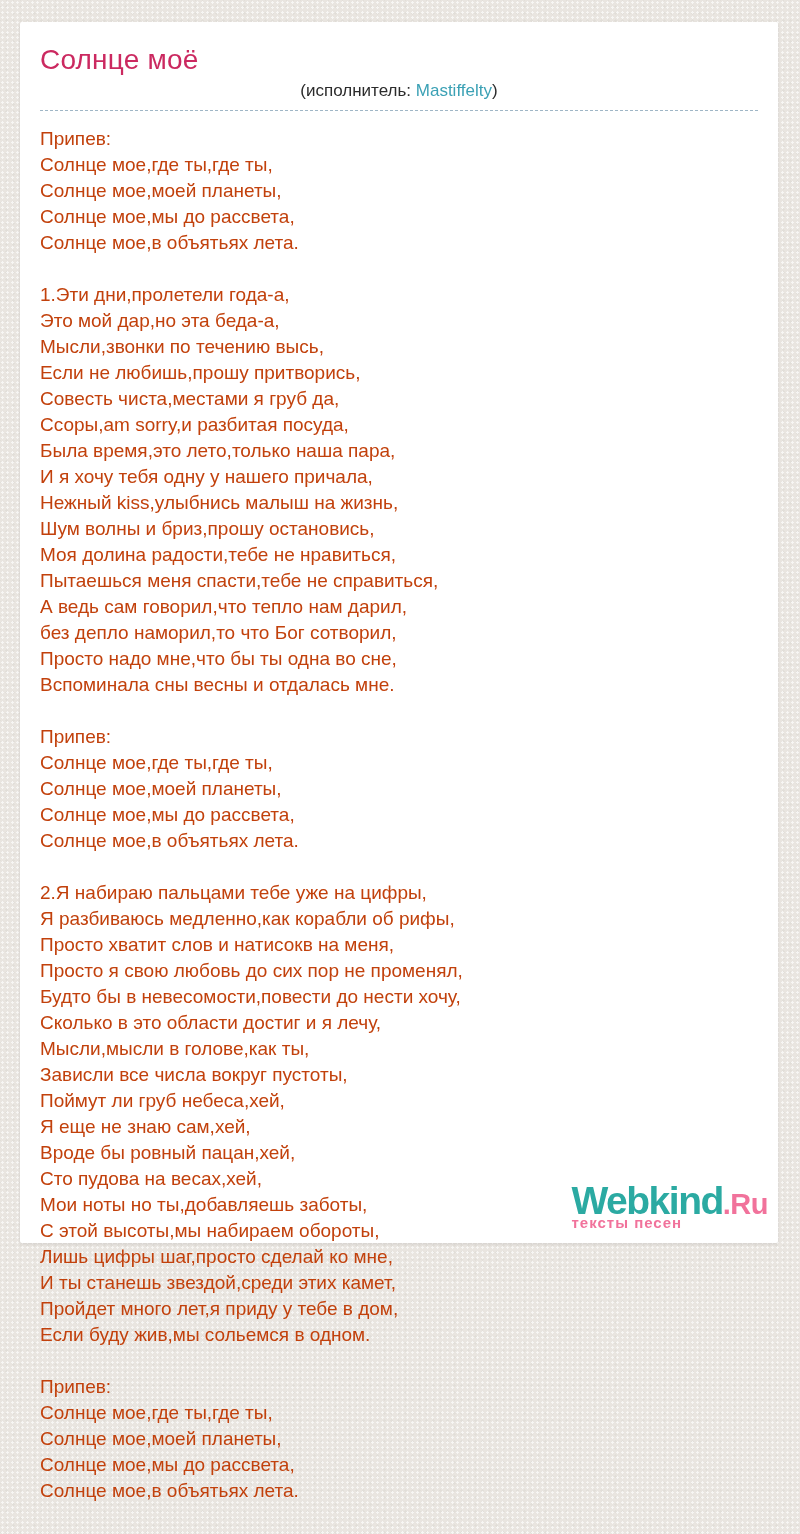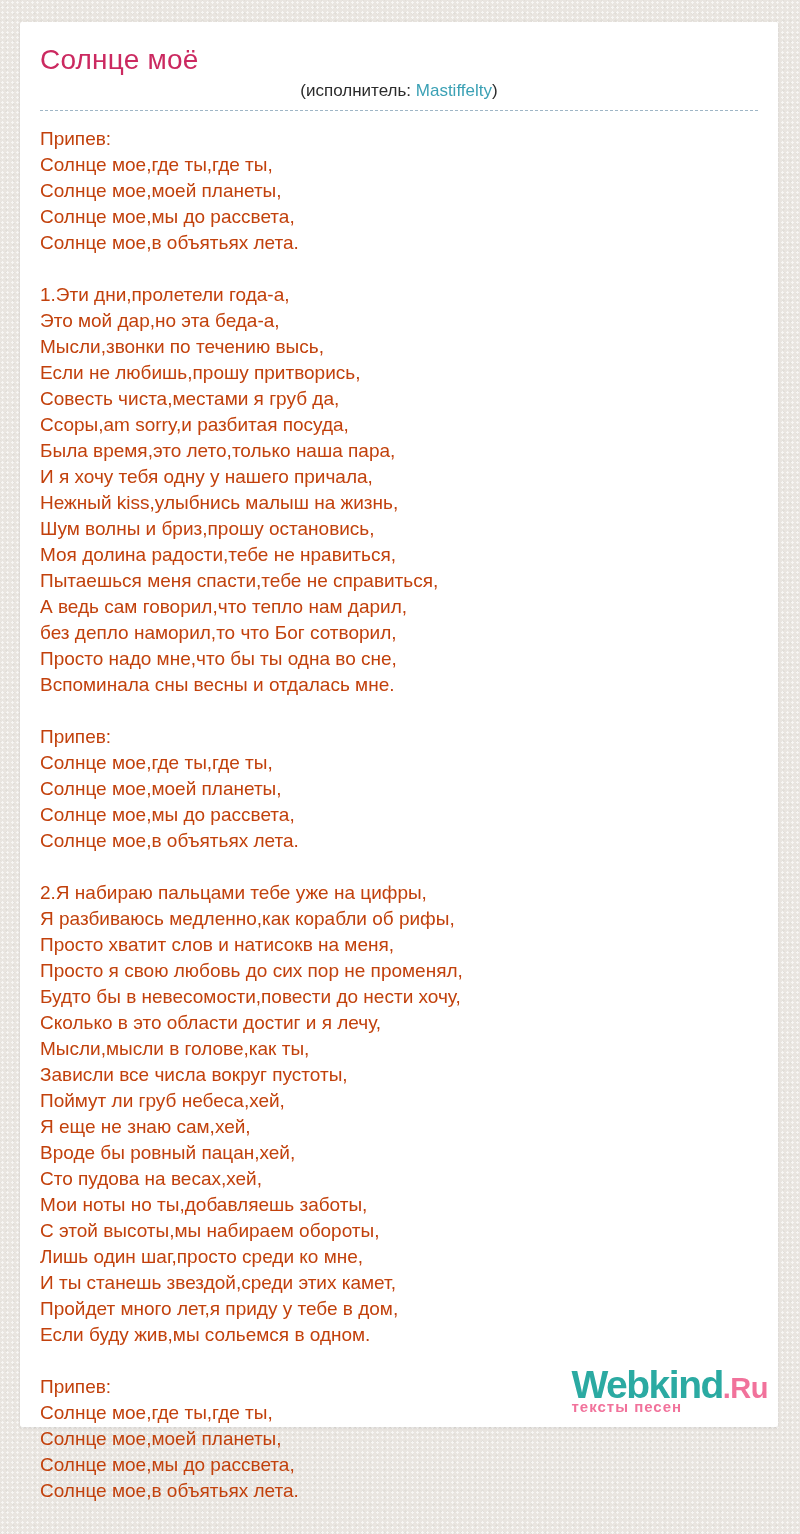--- a/index.html
+++ b/index.html
@@ -17,21 +17,21 @@
     background-size: 5px 5px, 7px 7px;
     background-position: 0 0, 3px 3px;
     font-family: "Liberation Sans", "DejaVu Sans", sans-serif;
     overflow: hidden;
   }
   .card {
     position: absolute;
     left: 20px;
     top: 22px;
     width: 758px;
-    height: 1405px;
+    height: 1221px;
     background: #ffffff;
     border-radius: 2px;
     box-shadow: 0 1px 3px rgba(0,0,0,0.10);
     padding: 22px 20px 0 20px;
     box-sizing: border-box;
   }
   .song-title {
     margin: 0 0 5px 0;
     font-size: 28px;
     font-weight: 400;
@@ -143,21 +143,21 @@
         <div class="line">Будто бы в невесомости,повести до нести хочу,</div>
         <div class="line">Сколько в это области достиг и я лечу,</div>
         <div class="line">Мысли,мысли в голове,как ты,</div>
         <div class="line">Зависли все числа вокруг пустоты,</div>
         <div class="line">Поймут ли груб небеса,хей,</div>
         <div class="line">Я еще не знаю сам,хей,</div>
         <div class="line">Вроде бы ровный пацан,хей,</div>
         <div class="line">Сто пудова на весах,хей,</div>
         <div class="line">Мои ноты но ты,добавляешь заботы,</div>
         <div class="line">С этой высоты,мы набираем обороты,</div>
-        <div class="line">Лишь один шаг,просто среди ко мне,</div>
+        <div class="line">Лишь цифры шаг,просто сделай ко мне,</div>
         <div class="line">И ты станешь звездой,среди этих камет,</div>
         <div class="line">Пройдет много лет,я приду у тебе в дом,</div>
         <div class="line">Если буду жив,мы сольемся в одном.</div>
       </div>
       <div class="stanza">
         <div class="line">Припев:</div>
         <div class="line">Солнце мое,где ты,где ты,</div>
         <div class="line">Солнце мое,моей планеты,</div>
         <div class="line">Солнце мое,мы до рассвета,</div>
         <div class="line">Солнце мое,в объятьях лета.</div>

